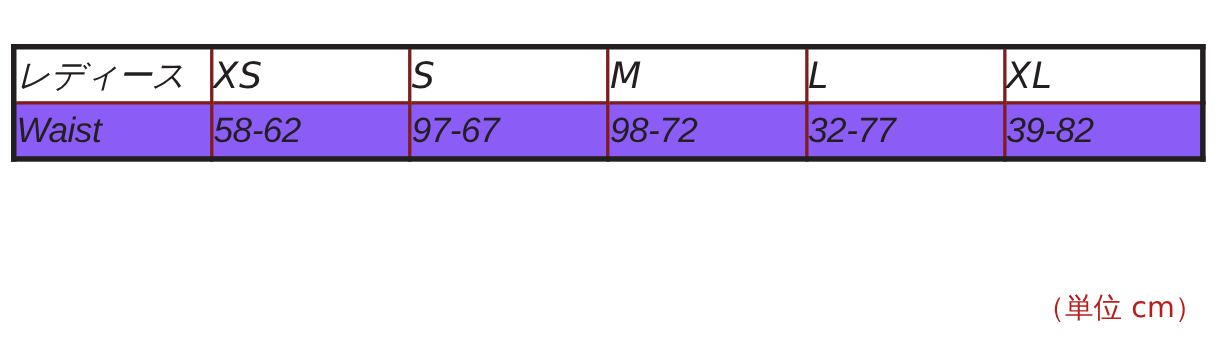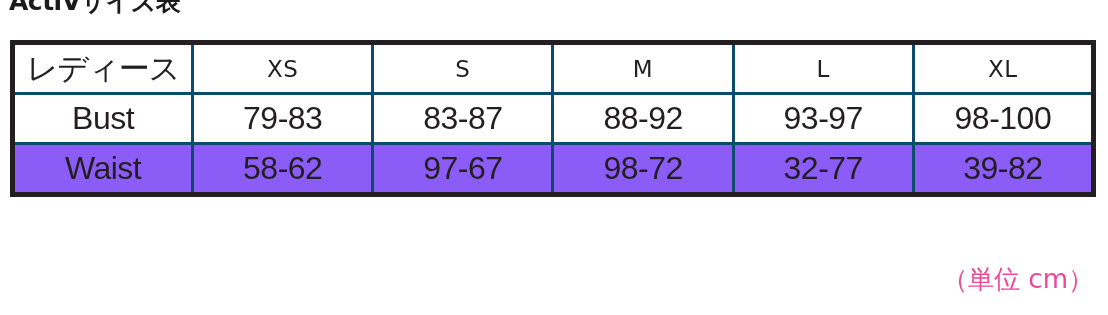--- a/index.html
+++ b/index.html
@@ -52,34 +52,35 @@
     width: 1086px;
   }
   table.size-table {
     border-collapse: collapse;
     table-layout: fixed;
     width: 1086px;
     border: 5px solid #231f20;
   }
   table.size-table td,
   table.size-table th {
-    border: 3px solid #0c4a6e;
-    text-align: center;
+    border: 3px solid #7f1d1d;
+    text-align: left;
     vertical-align: middle;
     height: 47px;
     padding: 0;
     font-weight: 400;
     background: #ffffff;
+    font-style: italic;
   }
   col.c-label { width: 178px; }
   col.c-size  { width: 178px; }
 
   thead th {
     background: #e0dac8;
-    font-size: 23px;
+    font-size: 33px;
     letter-spacing: 0.5px;
     font-family: "DejaVu Sans", sans-serif;
   }
   thead th.label-head {
     font-size: 31px;
     letter-spacing: -1px;
   }
 
   tbody td {
     font-size: 32px;
@@ -90,33 +91,30 @@
     background: #8b5cf6;
   }
 
   
   .unit-note {
     position: absolute;
     right: 14px;
     top: 262px;
     font-size: 26px;
     letter-spacing: 0px;
-    color: #ec4899;
+    color: #b91c1c;
     font-family: "DejaVu Sans", sans-serif;
     white-space: nowrap;
   }
 </style>
 </head>
 <body>
 
 <div id="page">
 
-  <div class="title-clip">
-    <div class="title-text">ActiVサイズ表</div>
-  </div>
 
   <div class="table-wrap">
     <table class="size-table">
       <colgroup>
         <col class="c-label">
         <col class="c-size">
         <col class="c-size">
         <col class="c-size">
         <col class="c-size">
         <col class="c-size">
@@ -125,28 +123,20 @@
         <tr>
           <th class="label-head">レディース</th>
           <th>XS</th>
           <th>S</th>
           <th>M</th>
           <th>L</th>
           <th>XL</th>
         </tr>
       </thead>
       <tbody>
-        <tr>
-          <td>Bust</td>
-          <td>79-83</td>
-          <td>83-87</td>
-          <td>88-92</td>
-          <td>93-97</td>
-          <td>98-100</td>
-        </tr>
         <tr class="highlight">
           <td>Waist</td>
           <td>58-62</td>
           <td>97-67</td>
           <td>98-72</td>
           <td>32-77</td>
           <td>39-82</td>
         </tr>
       </tbody>
     </table>

